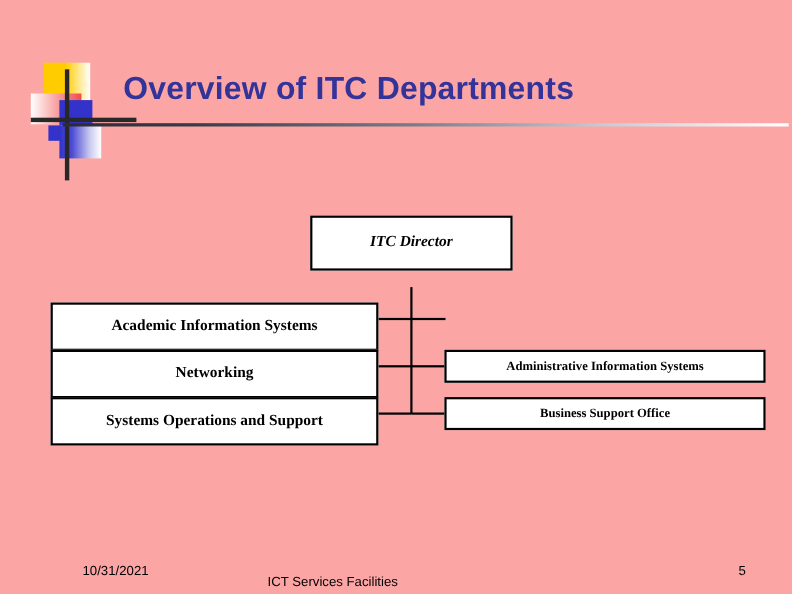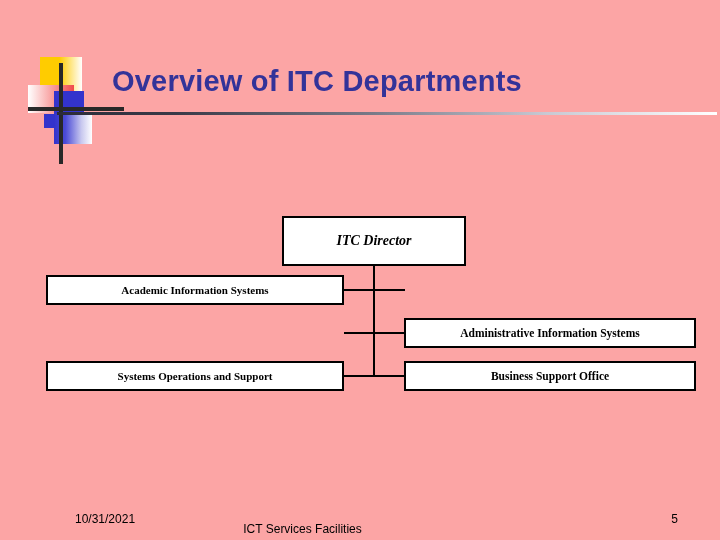--- a/index.html
+++ b/index.html
@@ -122,31 +122,31 @@
     align-items: center;
     justify-content: center;
     font-family: "Liberation Serif", serif;
     font-weight: bold;
     color: #000000;
     text-align: center;
     z-index: 3;
   }
   .node.root {
     left: 282px;
-    top: 216px;
+    top: 196px;
     width: 184px;
     height: 50px;
     font-size: 14px;
     font-style: italic;
   }
   .node.left {
     left: 46px;
     width: 298px;
-    height: 30px;
-    font-size: 11px;
+    height: 44px;
+    font-size: 14px;
   }
   .node.right {
     left: 404px;
     width: 292px;
     height: 30px;
     font-size: 11.5px;
   }
   .row1 { top: 275px; }
   .row2 { top: 318px; }
   .row3 { top: 361px; }
@@ -230,20 +230,21 @@
     <div class="connector branch-right b-row1"></div>
     <div class="connector branch-left b-row2"></div>
     <div class="connector branch-right b-row2"></div>
     <div class="connector branch-left b-row3"></div>
     <div class="connector branch-right b-row3"></div>
 
     <div class="node root">ITC Director</div>
 
     <div class="node left row1">Academic Information Systems</div>
 
+    <div class="node left row2">Networking</div>
     <div class="node left row3">Systems Operations and Support</div>
 
     <div class="node right row2">Administrative Information Systems</div>
     <div class="node right row3">Business Support Office</div>
   </div>
 
   <div id="footer">
     <div id="footer-date">10/31/2021</div>
     <div id="footer-center">ICT Services  Facilities</div>
     <div id="footer-page">5</div>

